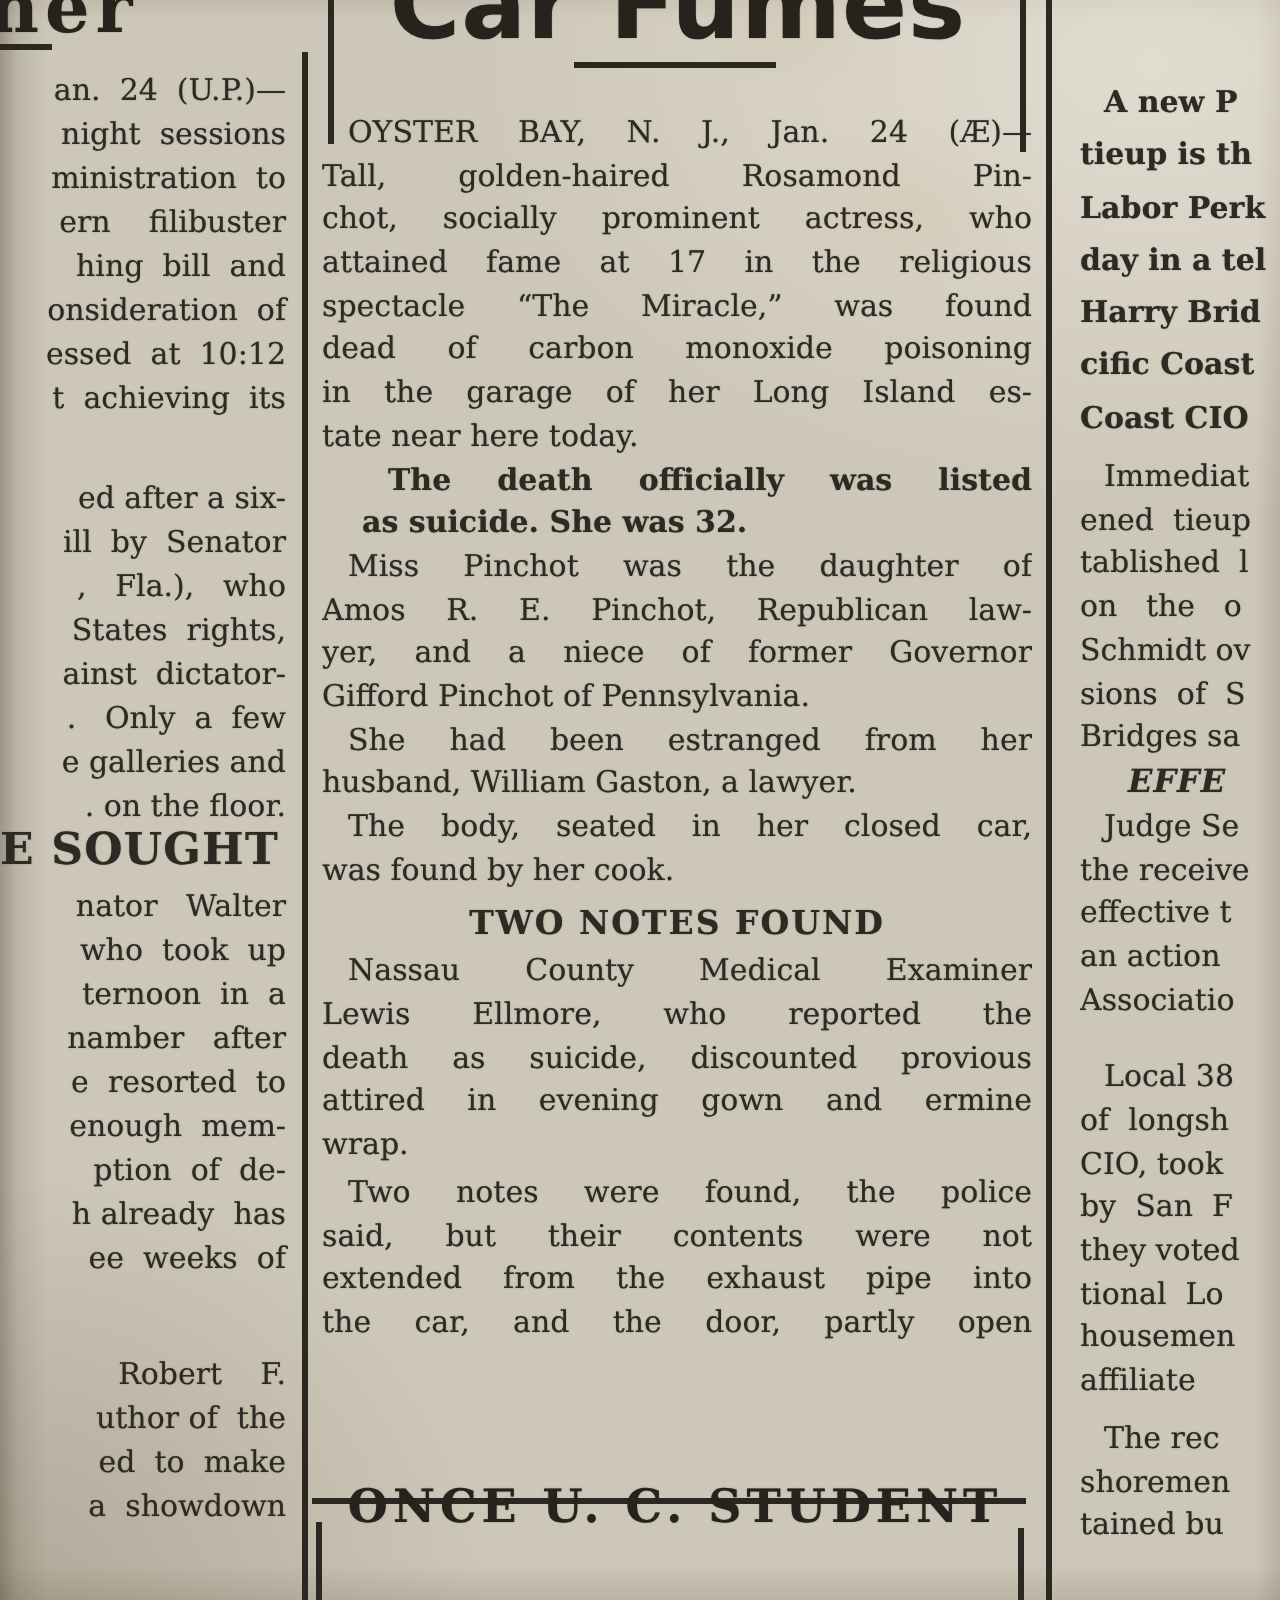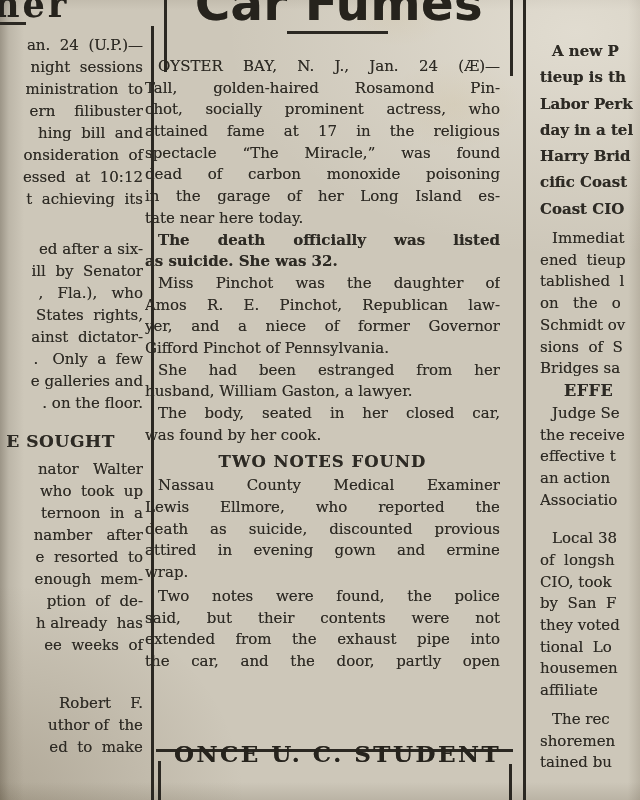--- a/index.html
+++ b/index.html
@@ -53,50 +53,50 @@
   }
 
   
   .lcol{
     position:absolute;left:0;top:0;width:147px;height:760px;
     padding:34px 4px 0 0;box-sizing:border-box;
     text-align:right;font-size:15px;line-height:22px;overflow:hidden;
   }
   .lcol .ln{white-space:pre;height:22px;}
   .lcol .gapA{margin-top:28px;}
-  .lcol .sub{font-weight:bold;font-size:17px;letter-spacing:0.6px;padding-right:28px;margin-top:16px;height:24px;}
+  .lcol .sub{font-weight:bold;font-size:22px;letter-spacing:0.6px;padding-right:28px;margin-top:0;height:24px;}
   .lcol .m4{margin-top:4px;}
   .lcol .gapB{margin-top:36px;}
 
   
   .ccol{
-    position:absolute;left:145px;top:0;width:355px;
+    position:absolute;left:161px;top:0;width:355px;
     padding-top:56px;font-size:15px;line-height:21.7px;
   }
   .ccol .ln{text-align:justify;text-align-last:justify;height:21.7px;overflow:hidden;}
   .ccol .ln.last{text-align-last:left;}
   .ccol .ln.ind{text-indent:13px;}
-  .ccol .ln.bold{font-weight:bold;}
+  .ccol .ln.bold{font-weight:bold;margin-left:20px;}
   .ccol .ln.m2{margin-top:2px;}
   .ccol .ln.sub{
     text-align-last:center;font-weight:bold;font-size:16.5px;
     letter-spacing:1px;margin-top:5px;height:24px;
   }
 
   
   .rcol{
     position:absolute;left:540px;top:0;width:100px;height:800px;
     padding-top:38px;box-sizing:border-box;
     font-size:15px;line-height:21.7px;overflow:hidden;
   }
   .rcol .ln{white-space:pre;height:21.7px;}
   .rcol .lh26{height:26.3px;line-height:26.3px;font-weight:bold;}
   .rcol .ind{padding-left:12px;}
   .rcol .mtB{margin-top:6px;}
-  .rcol .sub2{font-weight:bold;font-size:16px;padding-left:24px;letter-spacing:0.5px;height:23px;}
+  .rcol .sub2{font-weight:bold;font-size:16px;padding-left:24px;letter-spacing:0.5px;height:23px;font-style:italic;}
   .rcol .mtC{margin-top:17px;}
   .rcol .mtD{margin-top:7px;}
 
   
   .btitle{
     position:absolute;left:165px;top:740px;width:345px;
     text-align:center;font-weight:bold;font-size:23px;
     letter-spacing:2.5px;color:#26231d;white-space:nowrap;
   }
 </style>

